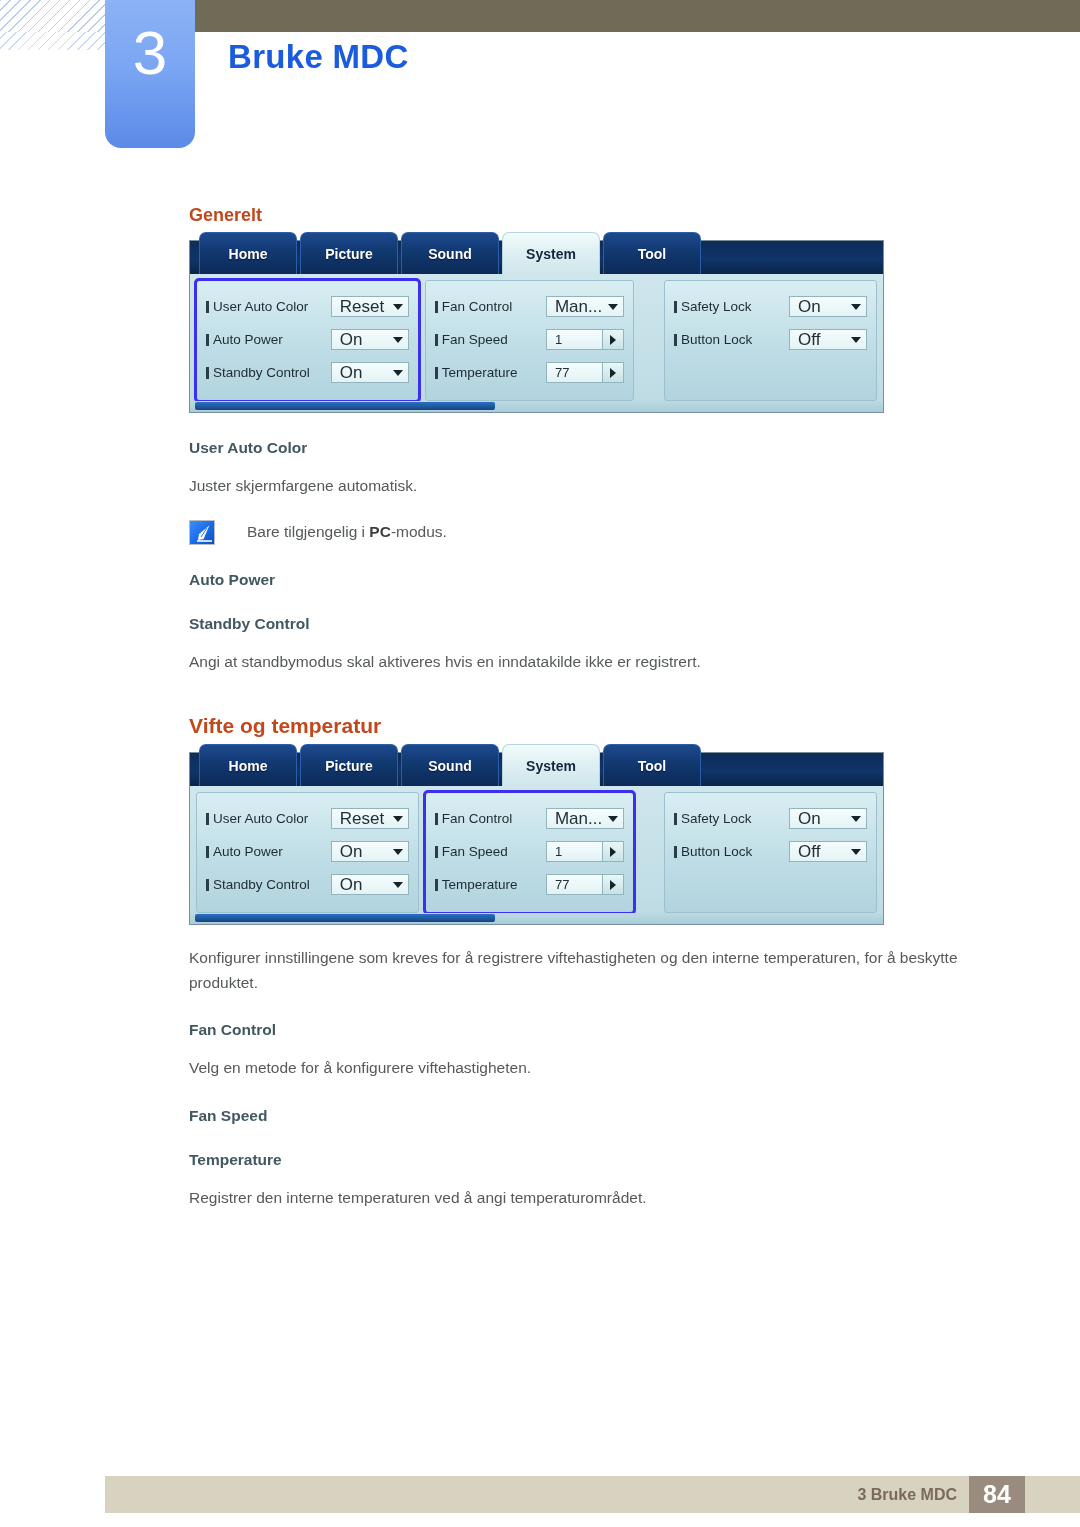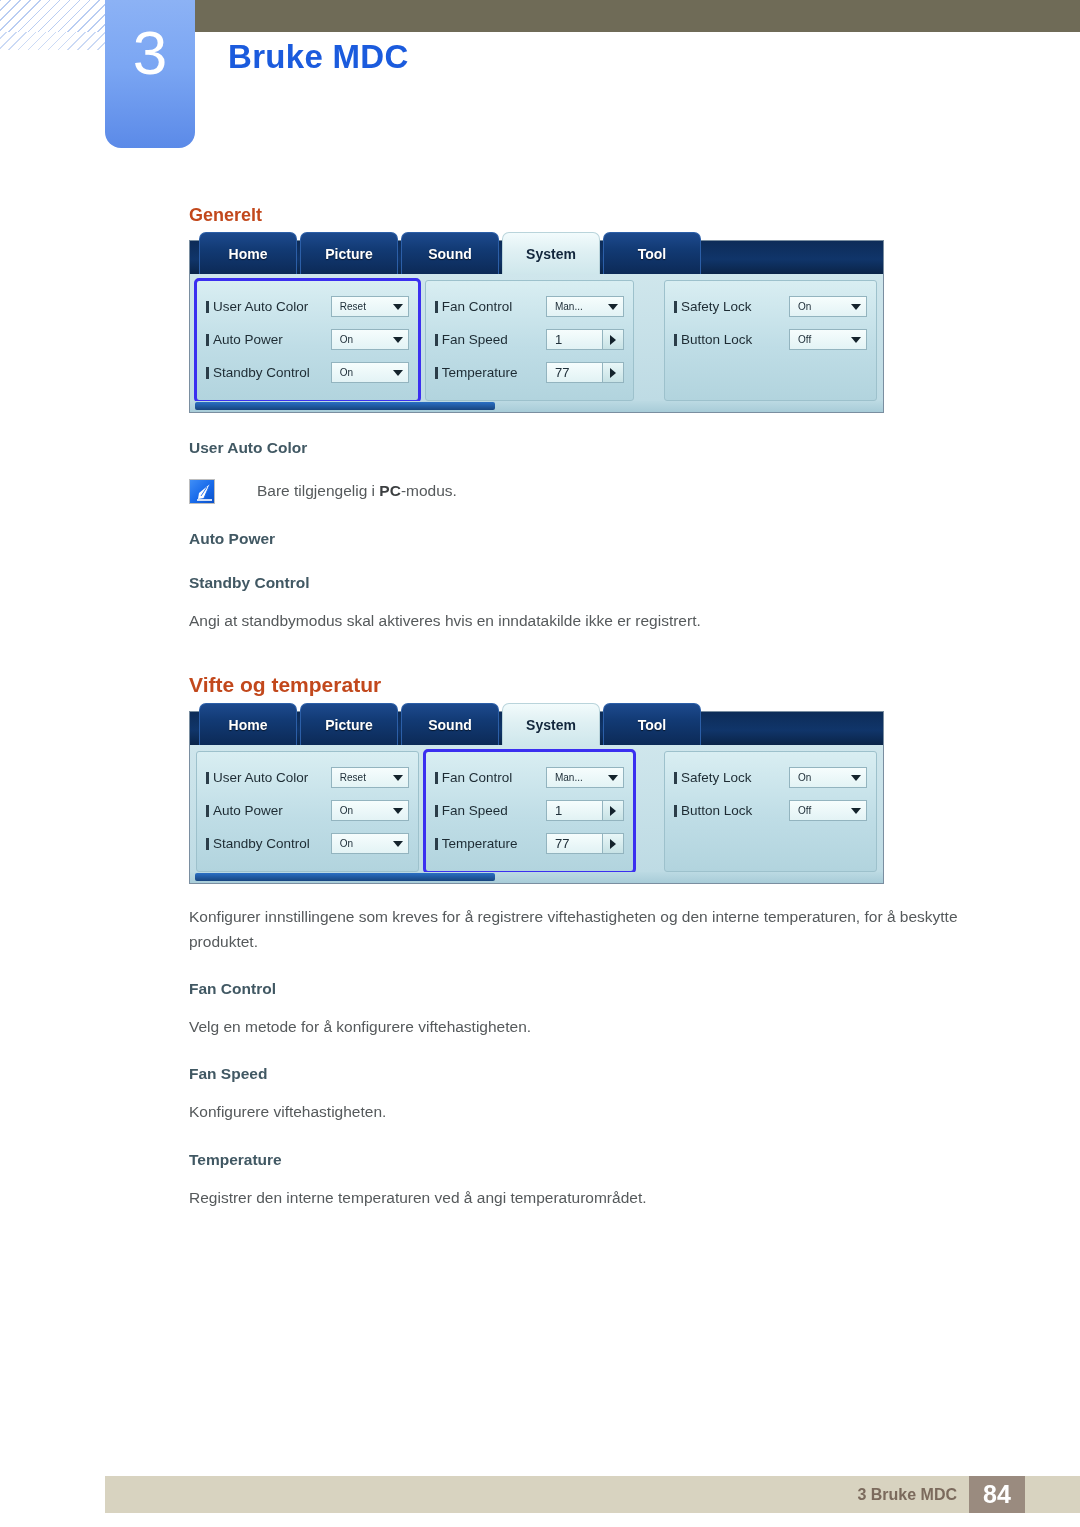--- a/index.html
+++ b/index.html
@@ -57,21 +57,21 @@
   }
   h3.term {
     color:#415863; font-size:15.5px; font-weight:bold;
     margin:26px 0 0 0;
   }
   p.body {
     color:#55595b; font-size:15.5px; font-weight:400;
     margin:16px 0 0 0; line-height:1.62;
   }
   .note {
-    display:flex; align-items:flex-start; gap:12px;
+    display:flex; align-items:flex-start; gap:2px;
     margin-top:22px;
   }
   .note-icon {
     width:26px; height:25px; flex:0 0 26px;
     background:linear-gradient(135deg,#3f8ef7 0%, #1769ea 55%, #0b51c8 100%);
     border:1px solid #bdbdbd;
     position:relative; overflow:hidden;
   }
   .note-icon svg { position:absolute; left:2px; top:1px; }
   .note-text {
@@ -132,21 +132,21 @@
     background:#2b3d49; margin-right:4px;
   }
   .spacer { flex:1 1 auto; }
 
   .dd {
     width:78px; height:21px;
     background:linear-gradient(180deg,#f6fdfd 0%, #e3f3f5 100%);
     border:1px solid #93b4bf;
     display:flex; align-items:center;
     padding:0 5px 0 8px;
-    font-size:10px; color:#20303a;
+    font-size:17px; color:#20303a;
   }
   .dd .v { flex:1 1 auto; }
   .caret {
     width:0; height:0;
     border-left:5px solid transparent; border-right:5px solid transparent;
     border-top:6px solid #14232c;
   }
   .spin {
     display:flex; align-items:center; width:78px; height:21px;
   }
@@ -323,20 +323,21 @@
         <div class="row"></div>
       </div>
 
     </div>
     <div class="mdc-foot">
       <div class="scroll"></div>
     </div>
   </div>
 
   <h3 class="term">User Auto Color</h3>
+  <p class="body">Juster skjermfargene automatisk.</p>
 
   <div class="note">
     <div class="note-icon">
       <svg width="22" height="22" viewBox="0 0 22 22" aria-hidden="true">
         <path d="M18 3 L7 12 L6 18 L12 17 Z" fill="#ffffff"></path>
         <path d="M5 19 L20 19" stroke="#ffffff" stroke-width="1.6" fill="none"></path>
         <path d="M18 3 L12 17" stroke="#1769ea" stroke-width="0.9" fill="none"></path>
         <path d="M15 6 L9 15" stroke="#1769ea" stroke-width="0.9" fill="none"></path>
       </svg>
     </div>
@@ -467,21 +468,20 @@
       <div class="scroll"></div>
     </div>
   </div>
 
   <p class="body" style="margin-top:20px">Konfigurer innstillingene som kreves for å registrere viftehastigheten og den interne temperaturen, for å beskytte produktet.</p>
 
   <h3 class="term">Fan Control</h3>
   <p class="body">Velg en metode for å konfigurere viftehastigheten.</p>
 
   <h3 class="term">Fan Speed</h3>
-  <p class="body">Konfigurere viftehastigheten.</p>
 
   <h3 class="term">Temperature</h3>
   <p class="body">Registrer den interne temperaturen ved å angi temperaturområdet.</p>
 
 </div>
 
 <div class="footer-bar"></div>
 <div class="footer-text">3 Bruke MDC</div>
 <div class="page-box">
   <span>84</span>

